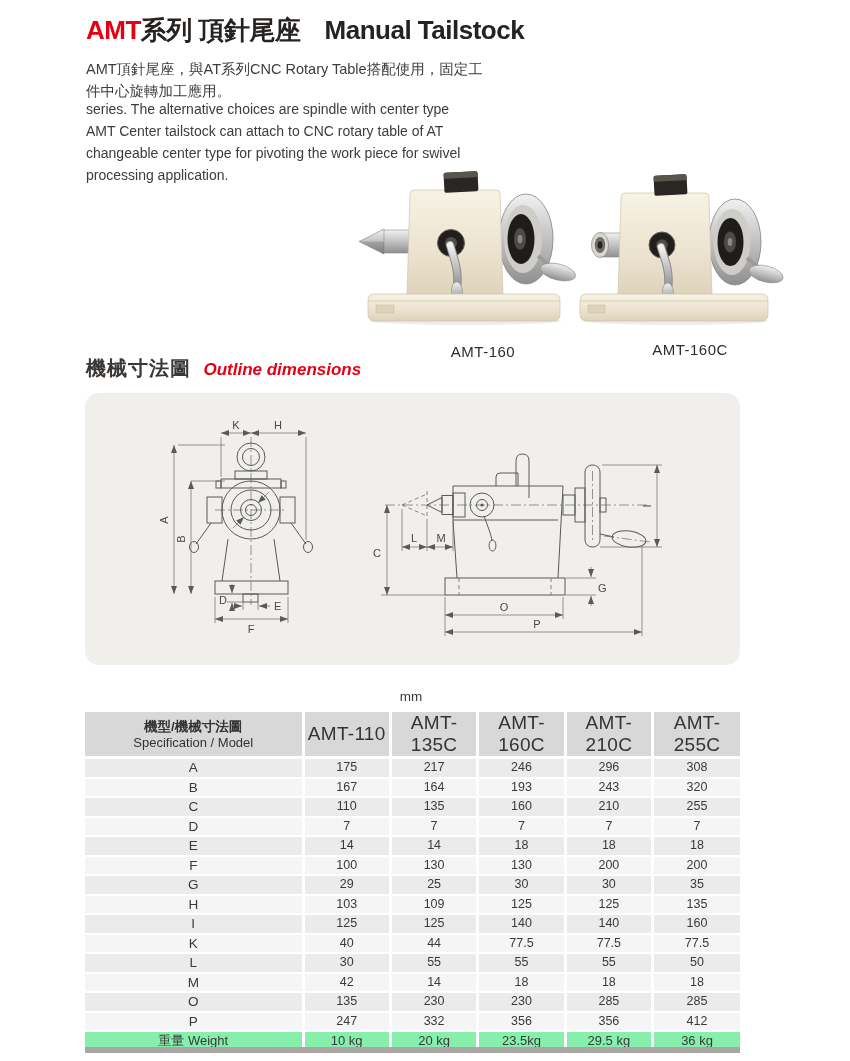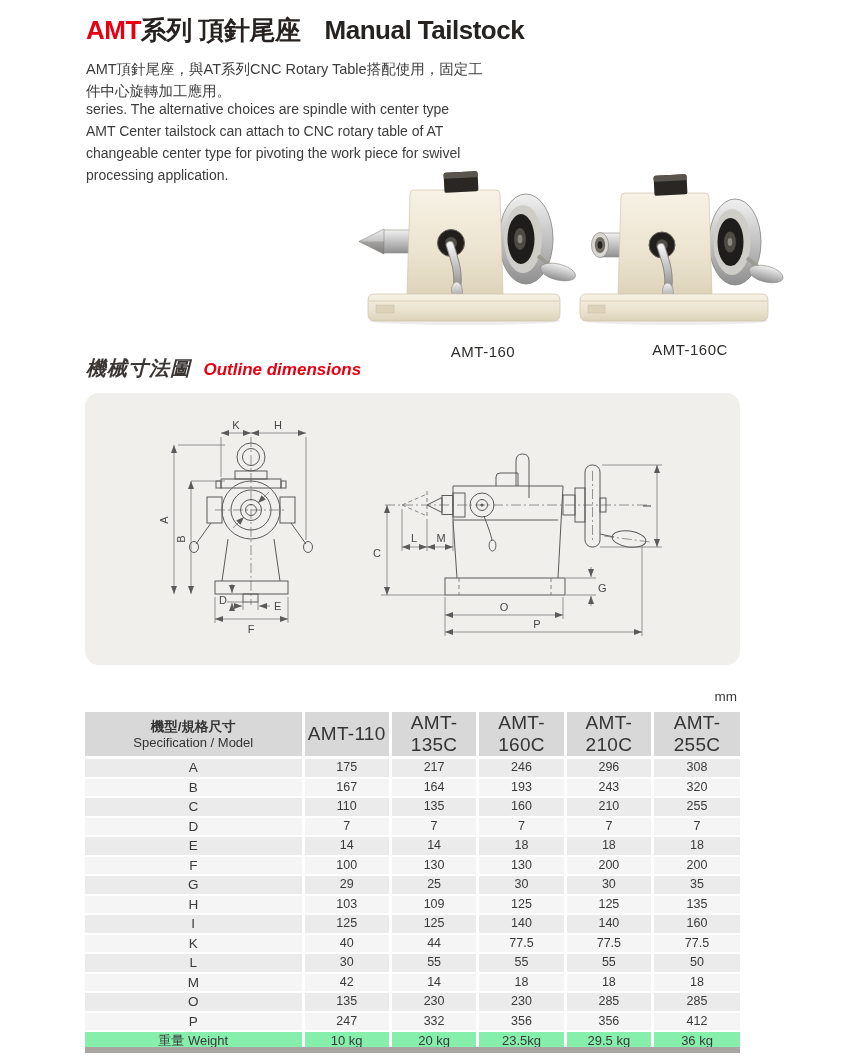--- a/index.html
+++ b/index.html
@@ -22,36 +22,36 @@
   
   .photo { position:absolute; }
   .photo-left  { left:352px; top:148px; }
   .photo-right { left:566px; top:154px; }
   .caption { position:absolute; font-size:15px; color:#2f2d2b; text-align:center; letter-spacing:0.5px;margin-top:20px; }
   .caption-left  { left:418px; top:323px; width:130px; }
   .caption-right { left:620px; top:321px; width:140px; }
 
   
   .section-heading { position:absolute; left:86px; top:355px; white-space:nowrap; }
-  .section-heading .zh { font-size:20px; font-weight:bold; font-style:italic; color:#3b3735; letter-spacing:1px; }
+  .section-heading .zh { font-size:20px; font-weight:bold; color:#3b3735; letter-spacing:1px; }
   .section-heading .en { font-size:17px; font-weight:bold; font-style:italic; color:#e60012; margin-left:8px; }
 
   
   .drawing-box {
     position:absolute; left:85px; top:393px; width:655px; height:272px;
     background:#f0efec; border-radius:14px;
   }
   .dwg text { font-family:"Liberation Sans", sans-serif; font-size:11px; fill:#474747; font-style:normal; }
   .ln  { stroke:#5a5a5a; stroke-width:1; fill:none; }
   .lt  { stroke:#6a6a6a; stroke-width:0.7; fill:none; }
   .cl  { stroke:#6a6a6a; stroke-width:0.7; fill:none; stroke-dasharray:10 3 2 3; }
   .dsh { stroke:#6a6a6a; stroke-width:0.8; fill:none; stroke-dasharray:4 3; }
 
   
-  .mm-label { position:absolute; left:85px; top:689px; width:652px; text-align:right; font-size:13.5px; color:#3a3a3a; }
+  .mm-label { position:absolute; left:85px; top:689px; width:652px; text-align:center; font-size:13.5px; color:#3a3a3a; }
   .spec-table {
     position:absolute; left:85px; top:712px; width:655px;
     border-collapse:collapse; table-layout:fixed;
   }
   .spec-table td { border-right:3px solid #ffffff; border-bottom:2px solid #ffffff; text-align:center; vertical-align:middle; padding:0; }
   .spec-table td:last-child { border-right:none; }
   .spec-table .hrow td { background:#d8d8d8; height:40px; border-bottom:3px solid #ffffff; }
   .spec-table col.c0 { width:218px; }
   .spec-table .model { font-size:19px; color:#343434; letter-spacing:0.3px; }
   .spec-hd-zh { font-size:13.5px; font-weight:bold; color:#333; line-height:17px; }
@@ -313,21 +313,21 @@
       <col class="c0">
         <col>
         <col>
         <col>
         <col>
         <col>
     </colgroup>
     <thead>
       <tr class="hrow">
         <td>
-          <div class="spec-hd-zh">機型/規格尺寸</div>
+          <div class="spec-hd-zh">機型/機械寸法圖</div>
           <div class="spec-hd-en">Specification / Model</div>
         </td>
         <td class="model">AMT-110</td>
         <td class="model">AMT-135C</td>
         <td class="model">AMT-160C</td>
         <td class="model">AMT-210C</td>
         <td class="model">AMT-255C</td>
       </tr>
     </thead>
     <tbody>

